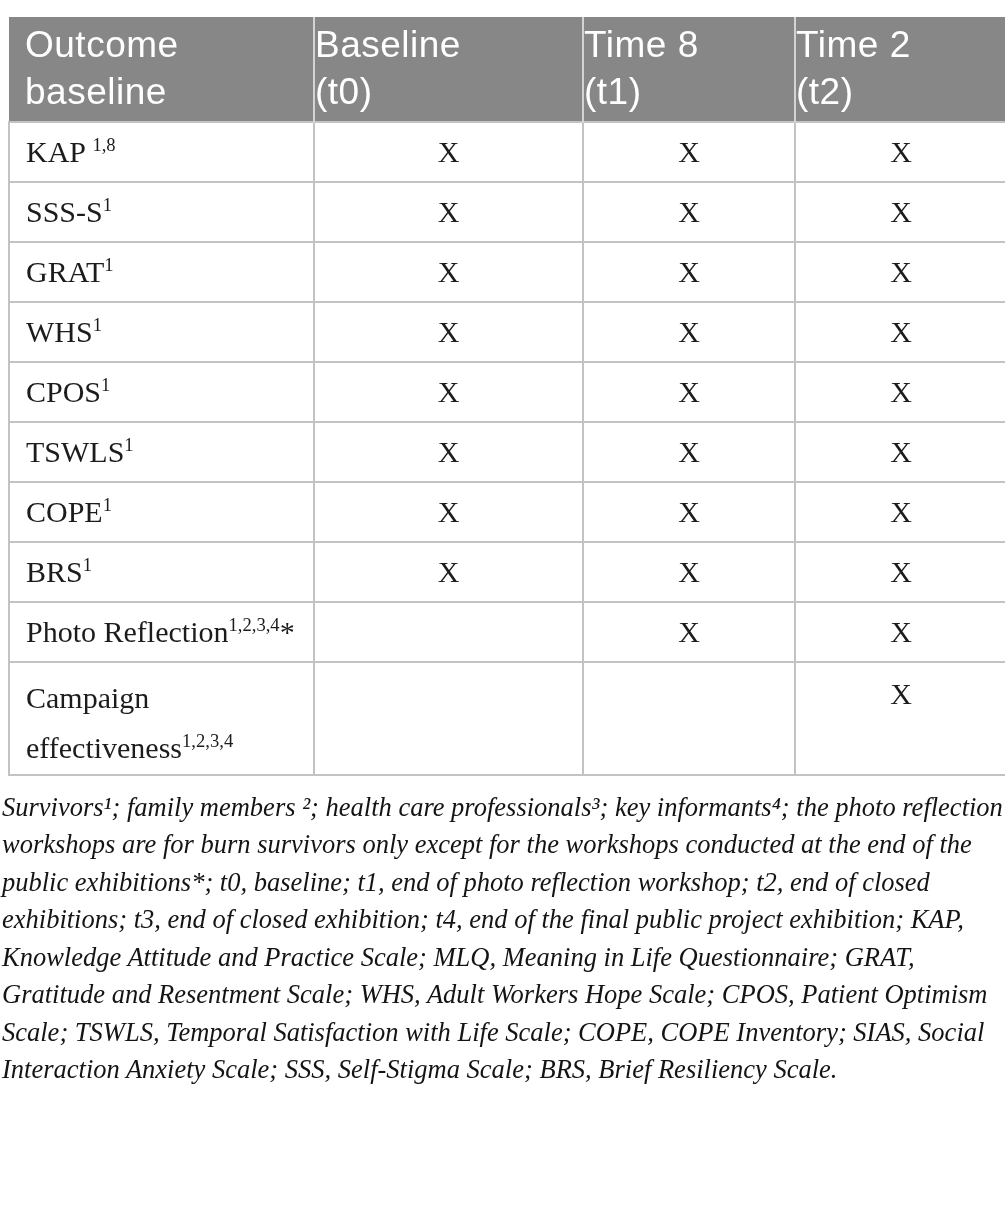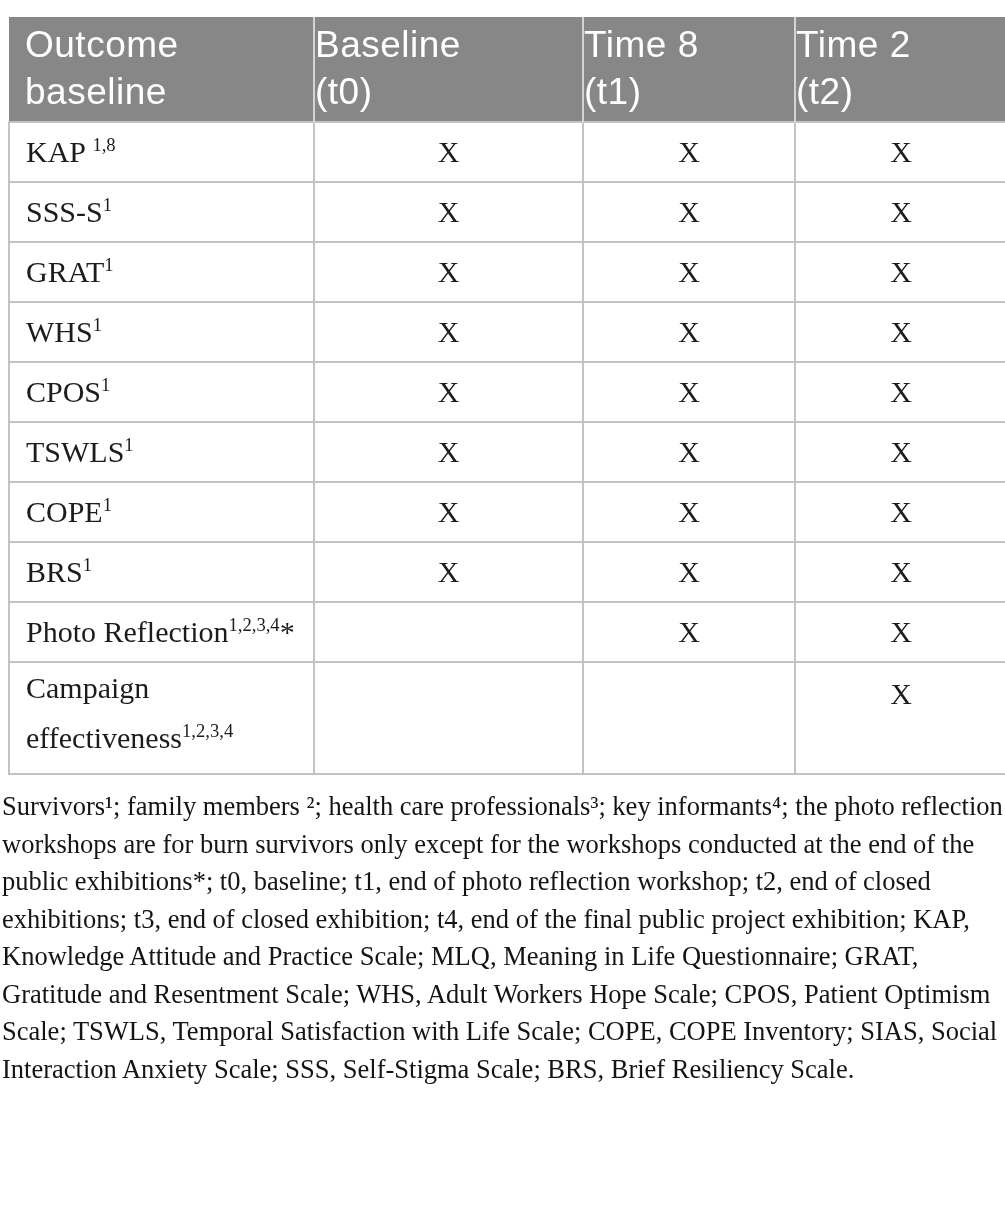--- a/index.html
+++ b/index.html
@@ -51,29 +51,30 @@
     height: 58px;
     vertical-align: middle;
     padding: 0;
   }
   td:last-child { border-right: none; }
   td.label-cell { text-align: left; padding-left: 16px; }
   td.mark-cell { text-align: center; }
   sup { font-size: 62%; line-height: 0; }
   .ast { font-size: 100%; }
   tr.tall td { height: 96px; vertical-align: top; }
-  tr.tall td.label-cell { line-height: 1.68; border-radius: 17px; }
+  tr.tall td.label-cell { padding-top: 10px; line-height: 1.68; border-radius: 17px; }
   tr.tall td.mark-cell { padding-top: 14px; }
   .footnote {
     margin: 13px 0 0 2px;
     width: 1003px;
     font-size: 26.5px;
     line-height: 37.5px;
     color: var(--footnote-text);
     text-align: left;
+    font-style: italic;
   }
 </style>
 </head>
 <body>
 
 <table class="outcomes">
   <colgroup>
     <col class="c1">
       <col class="c2">
       <col class="c3">

